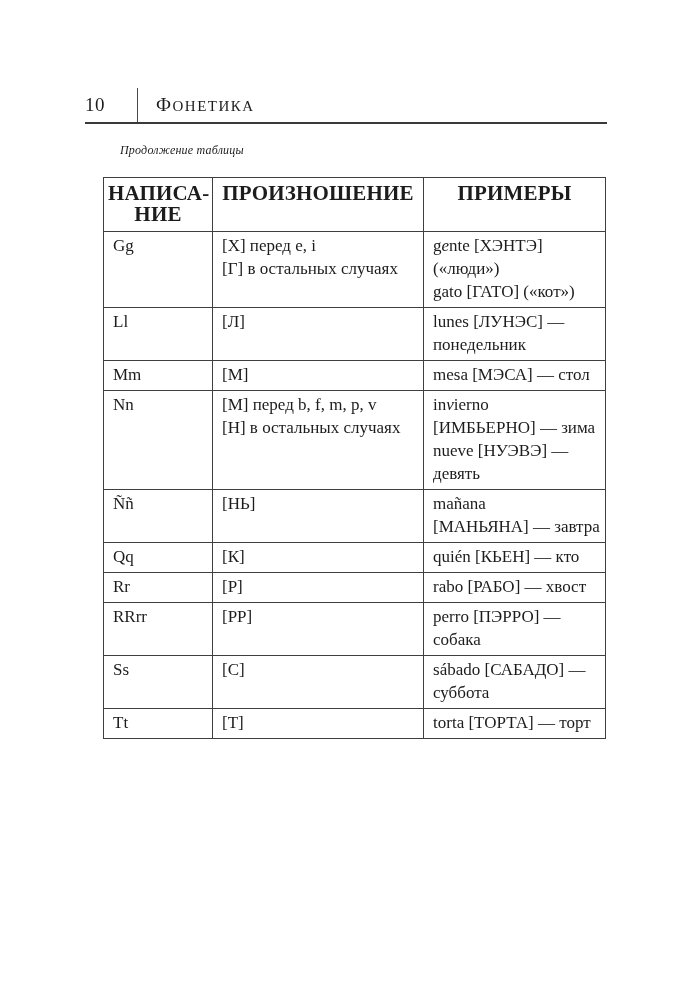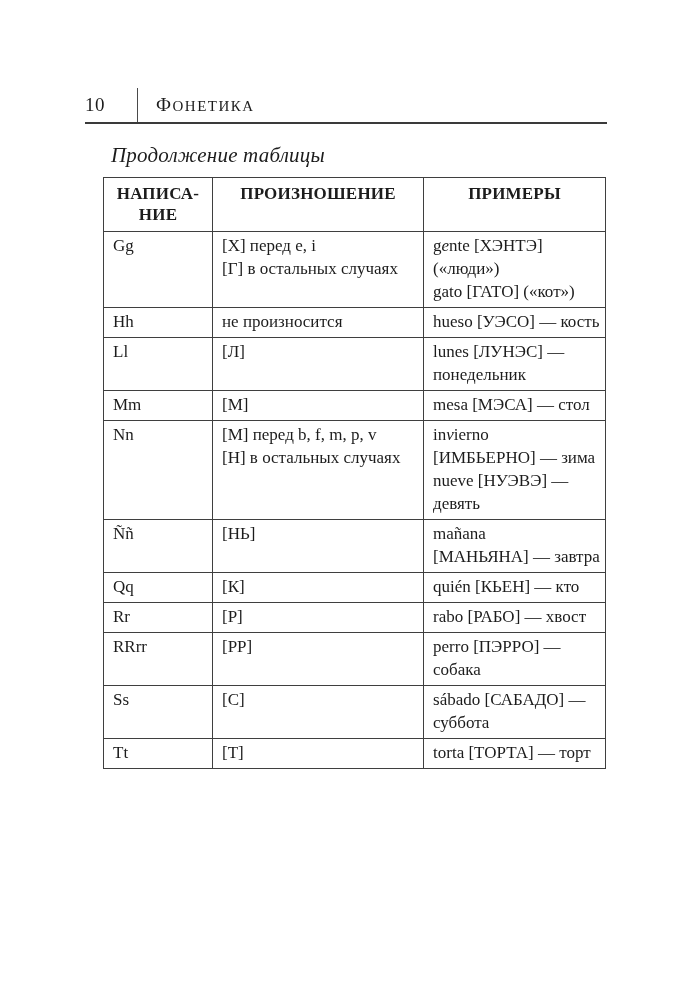--- a/index.html
+++ b/index.html
@@ -11,34 +11,34 @@
   
   .runhead { position:absolute; left:85px; top:88px; width:522px; height:34px;
              display:flex; align-items:center; }
   .pagenum { width:38px; font-size:19px; letter-spacing:0.5px; }
   .headbar { width:1px; align-self:stretch; background:#4a4a4a; margin-left:14px; }
   .section { margin-left:18px; font-size:19px; letter-spacing:1.5px; }
   .section .sc { font-size:15px; }
   .headrule { position:absolute; left:85px; top:122px; width:522px; height:2px;
               background:#3a3a3a; }
   
-  .caption { position:absolute; left:111px; top:143px; font-style:italic;
-             font-size:21px; letter-spacing:0.2px; }
+  .caption { position:absolute; left:120px; top:143px; font-style:italic;
+             font-size:12px; letter-spacing:0.2px; }
   
   table.phon { position:absolute; left:103px; top:177px; width:502px;
                border-collapse:collapse; table-layout:fixed; }
   table.phon col.c1 { width:109px; }
   table.phon col.c2 { width:211px; }
   table.phon col.c3 { width:182px; }
   table.phon th, table.phon td {
     border:1px solid #3f3f3f; vertical-align:top;
     font-size:17px; line-height:23px; padding:2px 8px 4px 9px;
   }
   table.phon th {
-    font-weight:bold; text-align:center; font-size:17px; line-height:21px;
+    font-weight:bold; text-align:center; font-size:21px; line-height:21px;
     padding:5px 4px 6px; white-space:pre-line; letter-spacing:0.2px;
   }
   .ln { white-space:nowrap; }
   .b { font-weight:normal; }
   .i { font-style:italic; }
 </style>
 </head>
 <body>
 
 <div class="page">
@@ -70,29 +70,20 @@
         <tr>
           <td>Gg</td>
           <td>
             <div class="ln"><span>[Х] перед </span><span class="b">e, i</span></div>
             <div class="ln"><span>[Г] в остальных случаях</span></div>
           </td>
           <td>
             <div class="ln"><span class="b">g</span><span class="i">e</span><span>nte [Х</span><span class="b">Э</span><span>НТЭ]</span></div>
             <div class="ln"><span>(«люди»)</span></div>
             <div class="ln"><span class="b">g</span><span>ato [Г</span><span class="b">А</span><span>ТО] («кот»)</span></div>
-          </td>
-        </tr>
-        <tr>
-          <td>Hh</td>
-          <td>
-            <div class="ln"><span>не произносится</span></div>
-          </td>
-          <td>
-            <div class="ln"><span class="b">h</span><span>ueso [У</span><span class="b">Э</span><span>СО] — кость</span></div>
           </td>
         </tr>
         <tr>
           <td>Ll</td>
           <td>
             <div class="ln"><span>[Л]</span></div>
           </td>
           <td>
             <div class="ln"><span class="b">l</span><span>unes [Л</span><span class="b">У</span><span>НЭС] —</span></div>
             <div class="ln"><span>понедельник</span></div>

